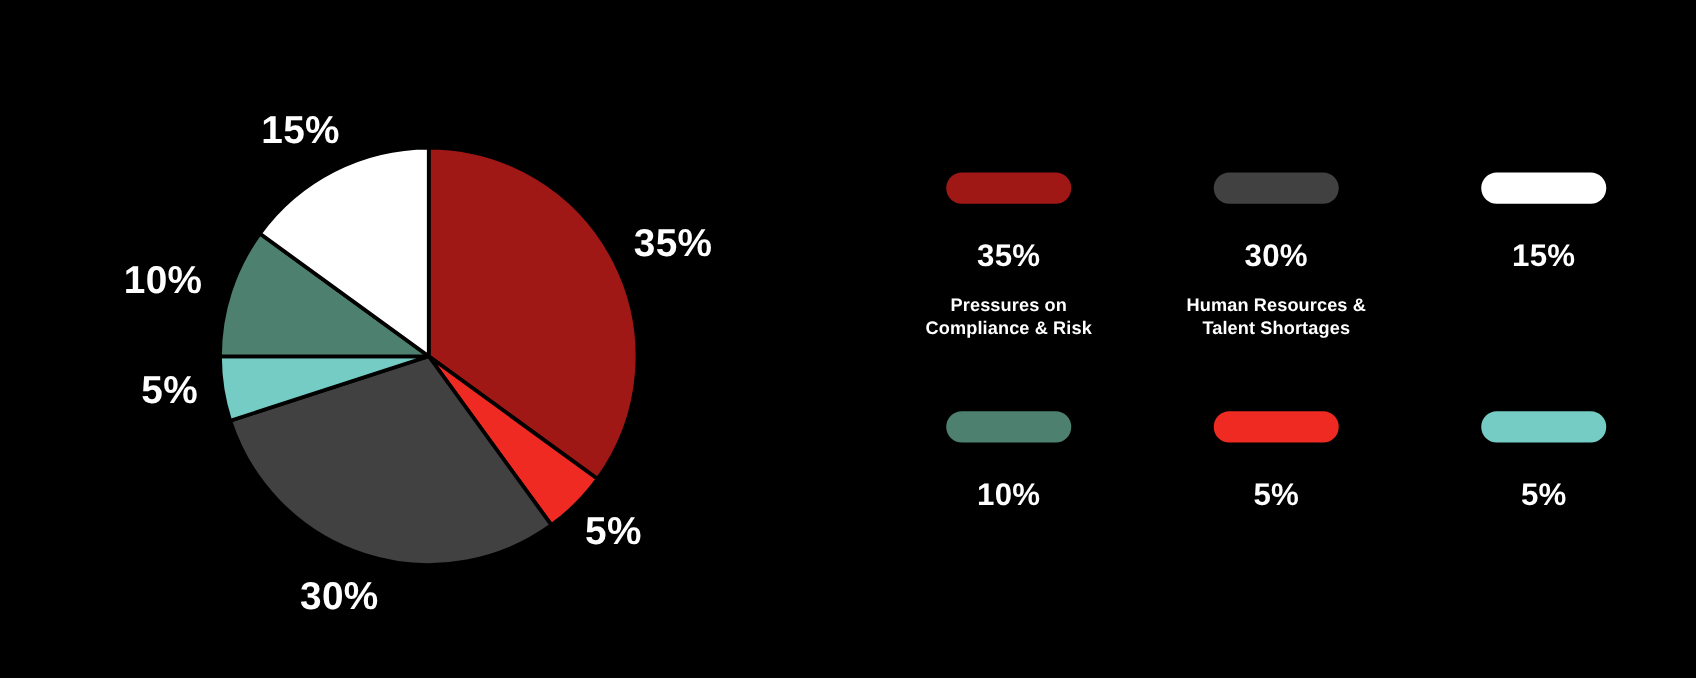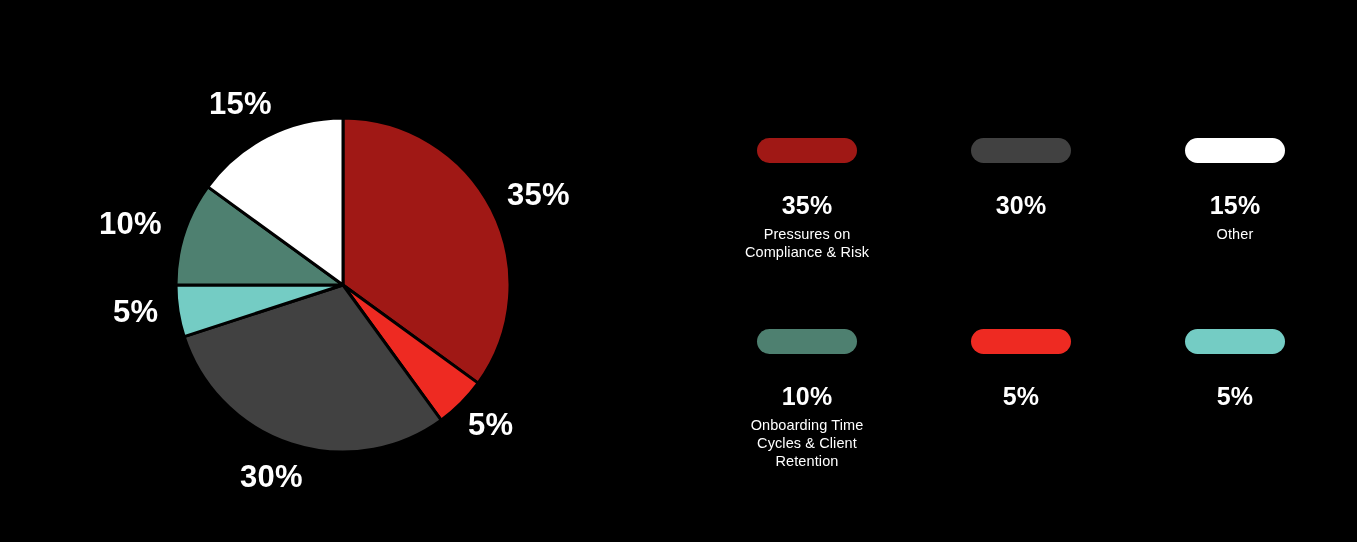--- a/index.html
+++ b/index.html
@@ -65,24 +65,24 @@
     font-family: "Liberation Sans", sans-serif;
     font-weight: bold;
     font-size: 25px;
     line-height: 1;
     margin-top: 30px;
     letter-spacing: 0.2px;
   }
   .legend-label {
     color: #ffffff;
     font-family: "Liberation Sans", sans-serif;
-    font-weight: normal;
+    font-weight: bold;
     font-size: 14.5px;
     line-height: 18px;
-    margin-top: 7px;
+    margin-top: 18px;
     white-space: pre-line;
     letter-spacing: 0.1px;
   }
 </style>
 </head>
 <body>
 
 <div id="page">
 
   <div id="pie-chart-area">
@@ -115,34 +115,32 @@
     <div class="legend-item" style="left:0px; top:138px;">
       <span class="legend-swatch" style="background: rgb(160, 24, 21);"></span>
       <div class="legend-percent">35%</div>
       <div class="legend-label">Pressures on
 Compliance &amp; Risk</div>
     </div>
 
     <div class="legend-item" style="left:214px; top:138px;">
       <span class="legend-swatch" style="background: rgb(65, 65, 65);"></span>
       <div class="legend-percent">30%</div>
+      <div class="legend-label">Human Resources &amp;
+Talent Shortages</div>
     </div>
 
     <div class="legend-item" style="left:428px; top:138px;">
       <span class="legend-swatch" style="background: rgb(255, 255, 255);"></span>
       <div class="legend-percent">15%</div>
-      <div class="legend-label">Other</div>
     </div>
 
     <div class="legend-item" style="left:0px; top:329px;">
       <span class="legend-swatch" style="background: rgb(78, 128, 112);"></span>
       <div class="legend-percent">10%</div>
-      <div class="legend-label">Onboarding Time
-Cycles &amp; Client
-Retention</div>
     </div>
 
     <div class="legend-item" style="left:214px; top:329px;">
       <span class="legend-swatch" style="background: rgb(238, 42, 34);"></span>
       <div class="legend-percent">5%</div>
     </div>
 
     <div class="legend-item" style="left:428px; top:329px;">
       <span class="legend-swatch" style="background: rgb(116, 204, 196);"></span>
       <div class="legend-percent">5%</div>

